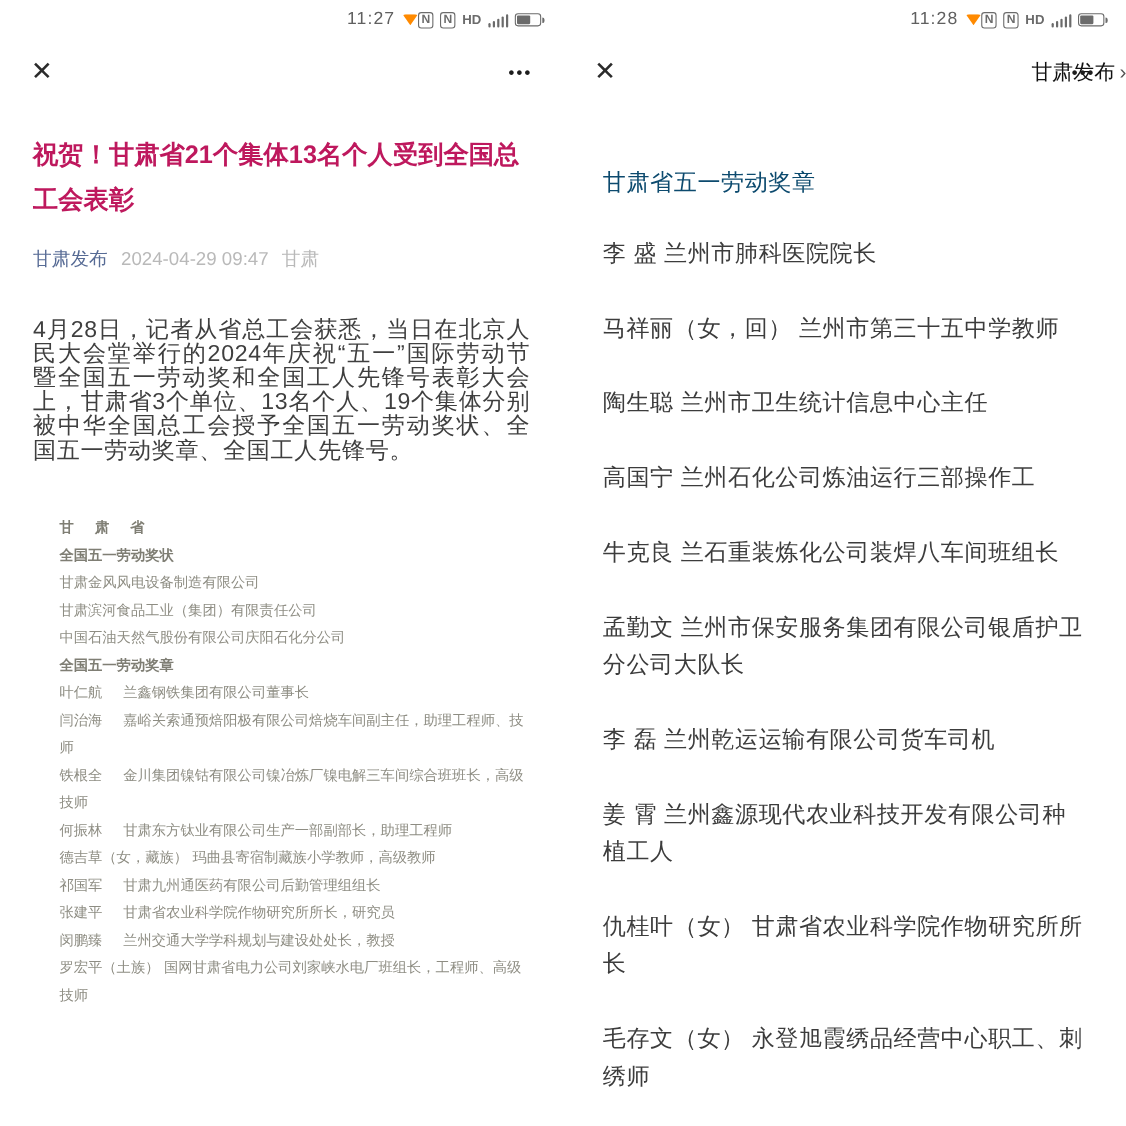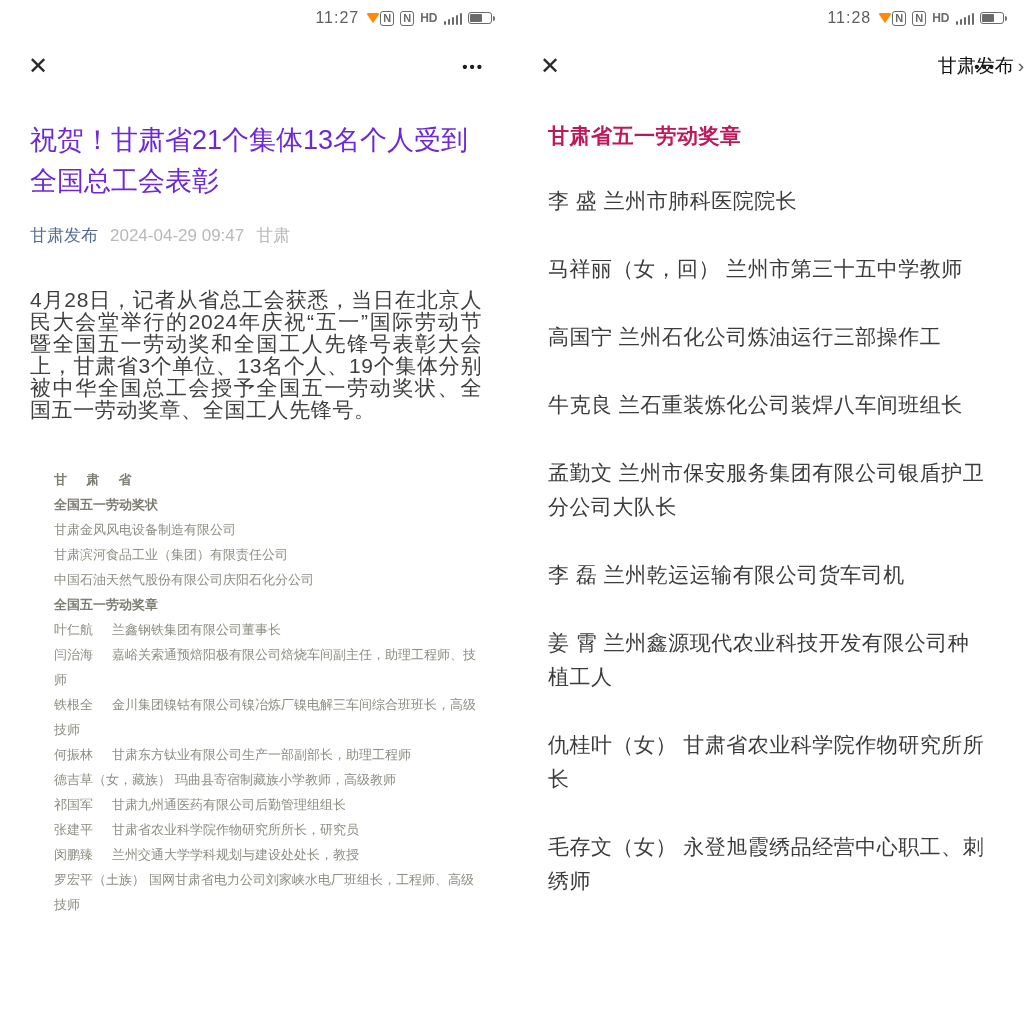--- a/index.html
+++ b/index.html
@@ -31,38 +31,38 @@
 
   
   .navbar { position:relative; display:flex; align-items:center; height:56px; margin-top:8px; padding:0 28px; }
   .close-x { font-size:24px; color:#2b2b2b; font-weight:400; cursor:pointer; line-height:1; }
   .nav-title { position:absolute; left:0; right:0; text-align:right; font-size:19px; color:#111; cursor:pointer; }
   .nav-title .chev { color:#555; margin-left:4px; }
   .more-dots { margin-left:auto; font-size:15px; letter-spacing:2px; color:#1d1d1d; font-weight:bold; cursor:pointer; }
 
   
   .article { padding:0 30px; }
-  .a-title { margin-top:26px; font-size:27px; line-height:41px; font-weight:400; color:#6d28d9; }
+  .a-title { margin-top:26px; font-size:23px; line-height:41px; font-weight:700; color:#be185d; }
   .byline { margin-top:22px; font-size:17px; display:flex; gap:12px; align-items:baseline; }
   .src { color:#576b95; cursor:pointer; }
   .date, .loc { color:#b9b9b9; }
   .a-body { margin-top:42px; font-size:21px; line-height:22px; color:#3f3f3f;
     text-align:justify; letter-spacing:0.6px; }
 
   
   .doc { margin-top:46px; padding:0 6px 0 24px; font-family:"Liberation Serif", serif;
     font-size:13px; line-height:25px; color:#8e8d83; }
   .doc-row { min-height:25px; }
   .doc-region { font-weight:700; letter-spacing:8px; color:#7f7e74; }
   .doc-h { font-weight:700; color:#7f7e74; }
   .nm { display:inline-block; min-width:58px; padding-right:4px; }
 
   
   .r-content { padding:0 36px; }
-  .r-heading { margin-top:28px; font-size:21px; font-weight:700; color:#be185d; letter-spacing:0.5px; }
+  .r-heading { margin-top:58px; font-size:21px; font-weight:400; color:#0c4a6e; letter-spacing:0.5px; }
   .r-entry { margin-top:34px; font-size:21px; line-height:34px; color:#3c3c3c; letter-spacing:0.5px; }
 </style>
 </head>
 <body>
 
 <div class="stage">
 
   <div class="screen" id="screen-left">
     <div class="statusbar">
       <div class="sb-left">
@@ -151,20 +151,21 @@
       <span class="close-x" style="position:relative;z-index:2;">✕</span>
       <span class="nav-title"><span>甘肃发布</span><span class="chev">›</span></span>
       <span class="more-dots" style="position:relative;z-index:2;">•••</span>
     </div>
 
     <div class="r-content">
       <div class="r-heading">甘肃省五一劳动奖章</div>
       <div>
           <div class="r-entry">李 盛 兰州市肺科医院院长</div>
           <div class="r-entry">马祥丽（女，回） 兰州市第三十五中学教师</div>
+          <div class="r-entry">陶生聪 兰州市卫生统计信息中心主任</div>
           <div class="r-entry">高国宁 兰州石化公司炼油运行三部操作工</div>
           <div class="r-entry">牛克良 兰石重装炼化公司装焊八车间班组长</div>
           <div class="r-entry">孟勤文 兰州市保安服务集团有限公司银盾护卫分公司大队长</div>
           <div class="r-entry">李 磊 兰州乾运运输有限公司货车司机</div>
           <div class="r-entry">姜 霄 兰州鑫源现代农业科技开发有限公司种植工人</div>
           <div class="r-entry">仇桂叶（女） 甘肃省农业科学院作物研究所所长</div>
           <div class="r-entry">毛存文（女） 永登旭霞绣品经营中心职工、刺绣师</div>
         </div>
     </div>
   </div>

